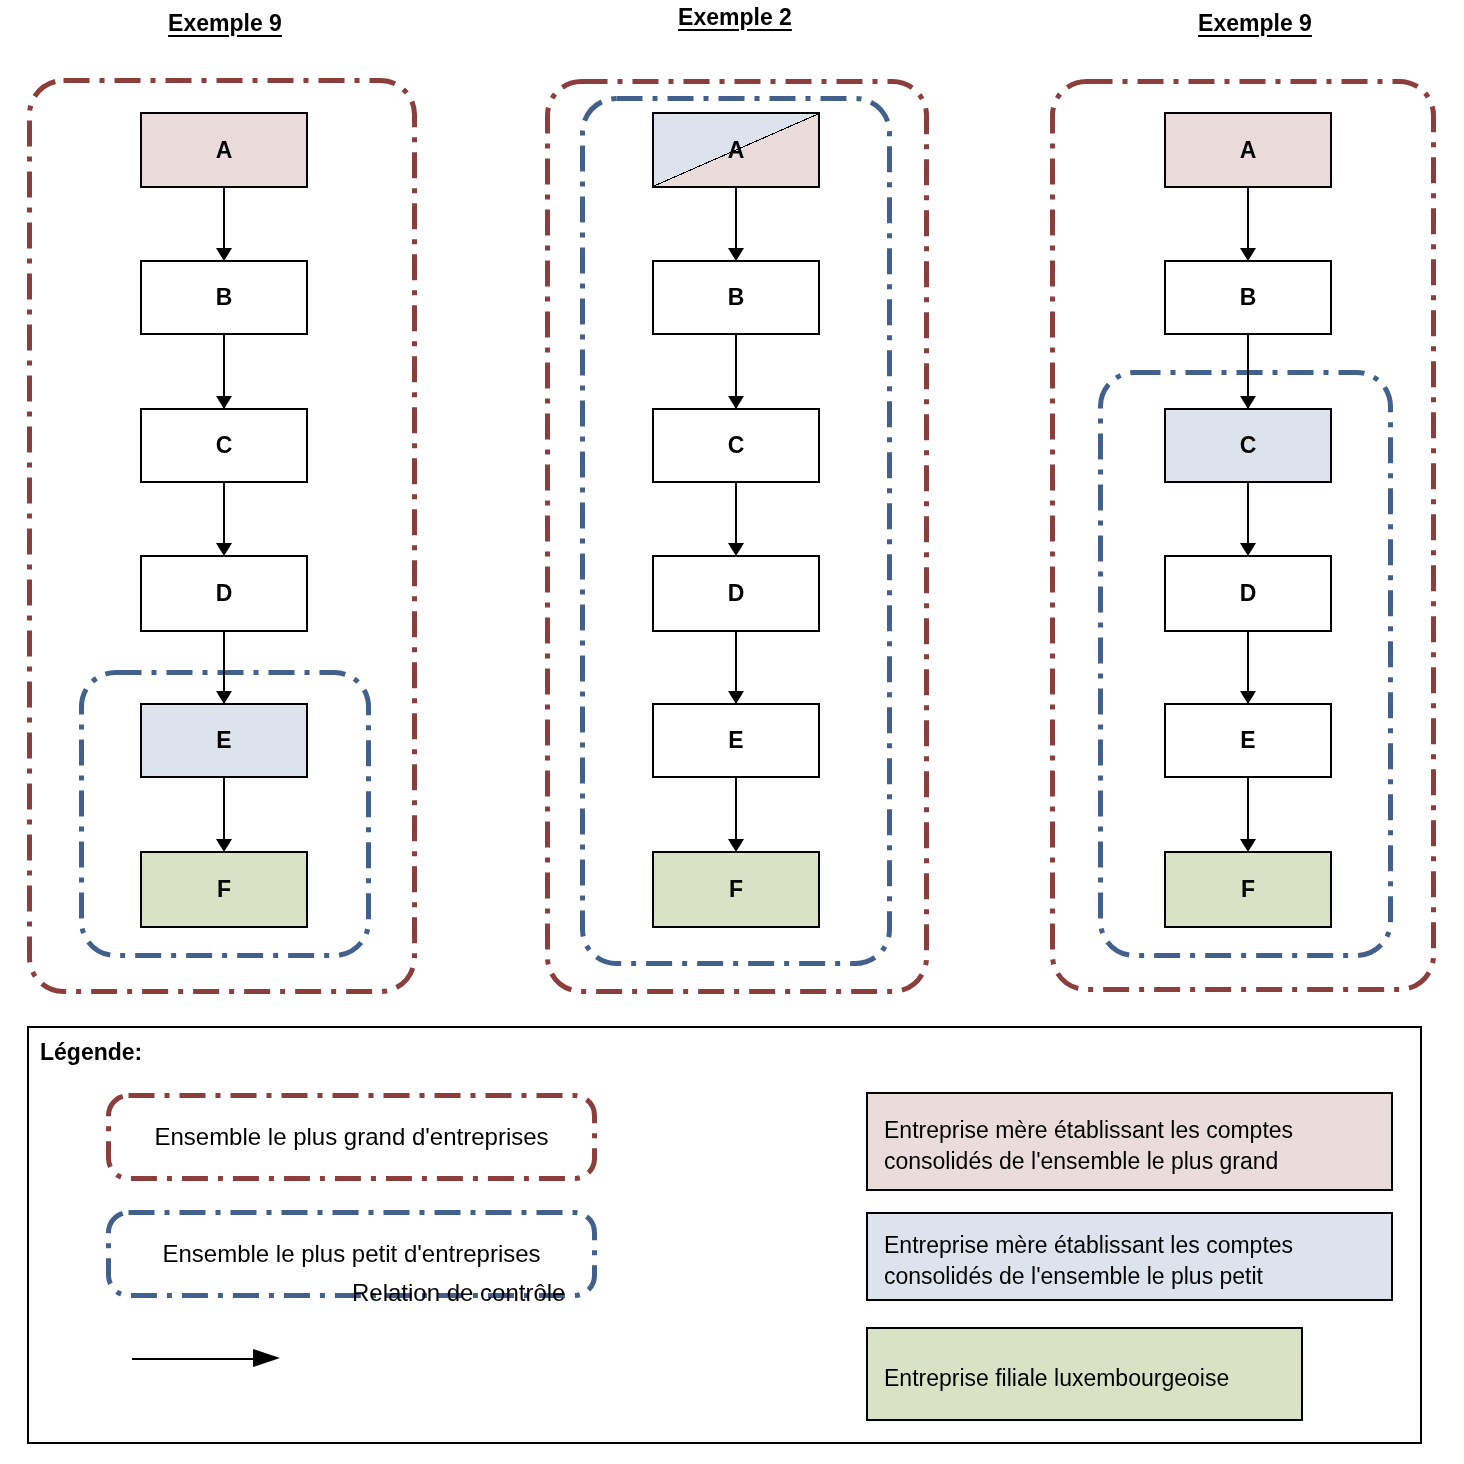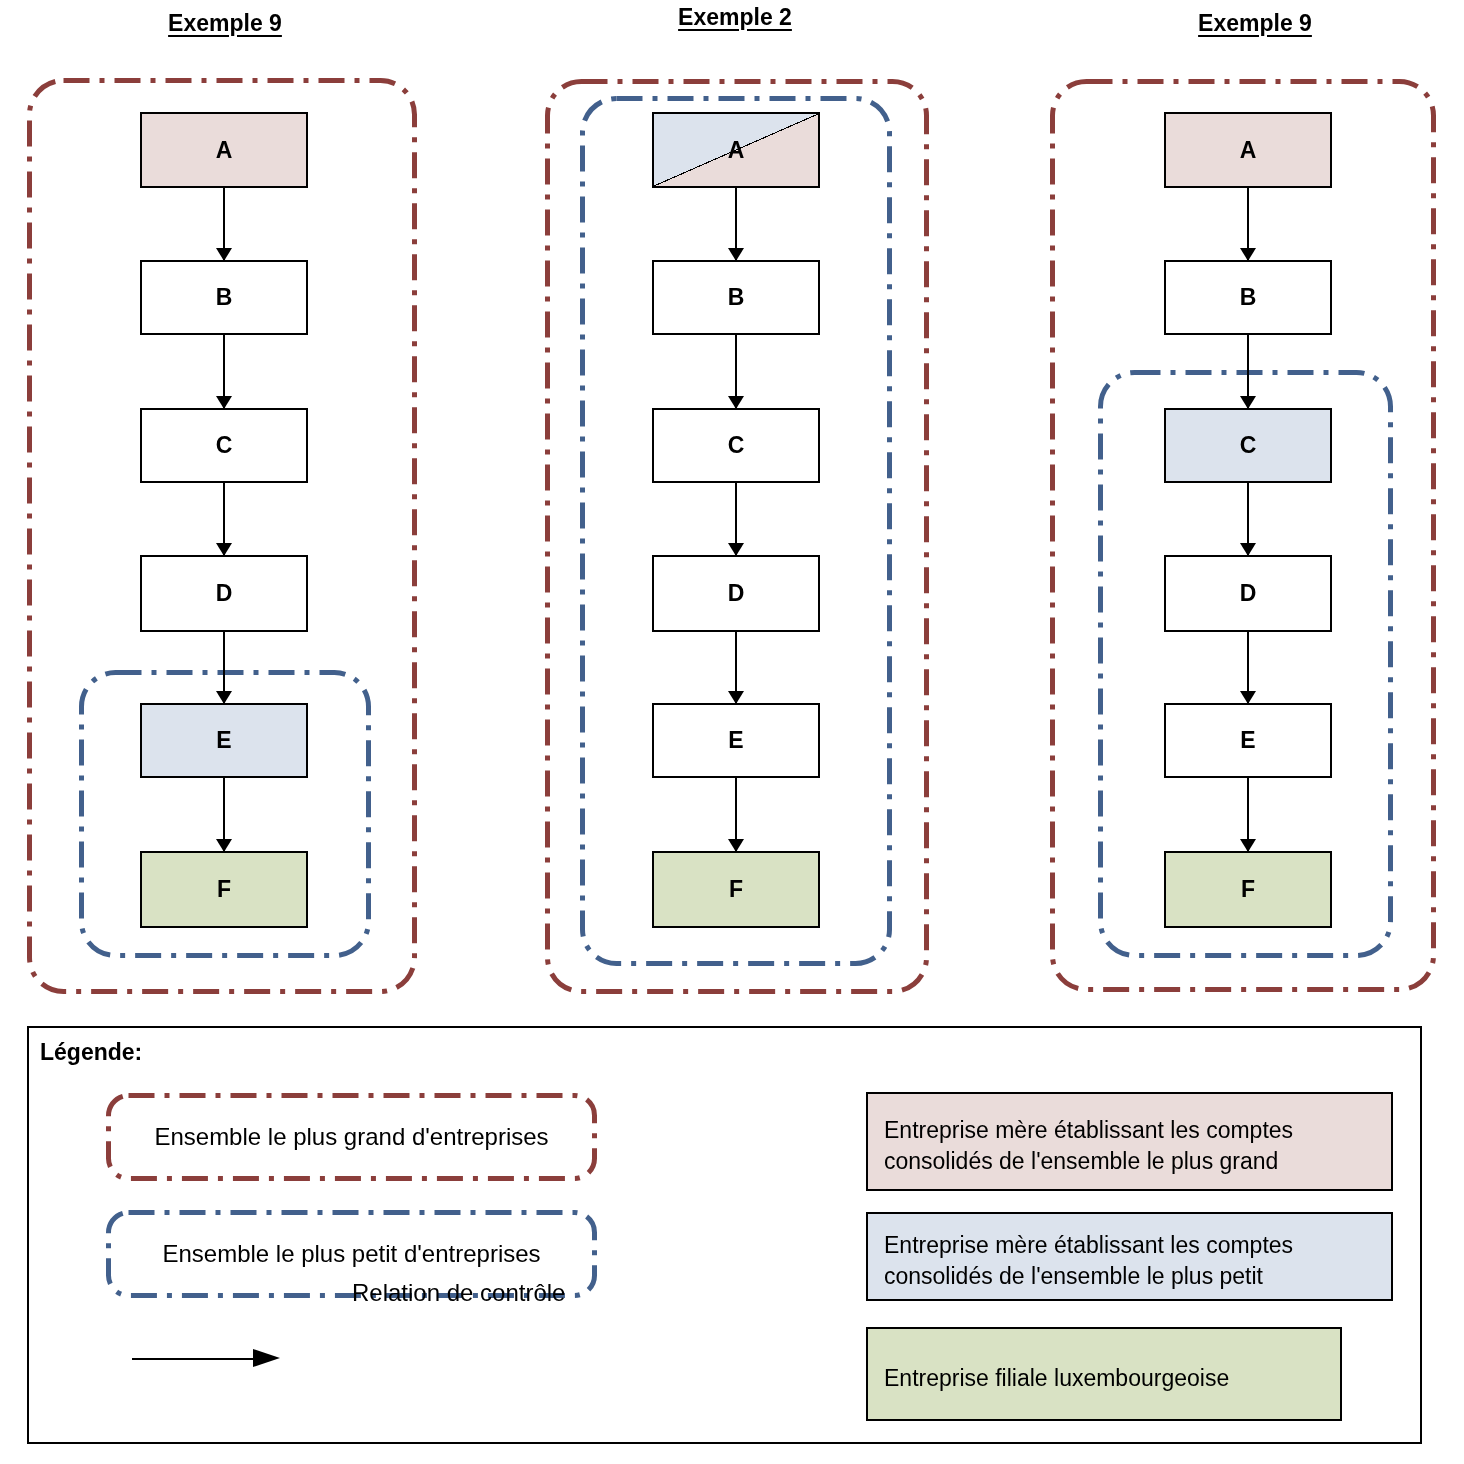--- a/index.html
+++ b/index.html
@@ -294,17 +294,17 @@
   <div id="legend-arrow-label" style="left:318px;top:1279px;margin-left:34px;">Relation de contrôle</div>
 
   <div class="swatch pink" style="left:866px;top:1092px;width:527px;height:99px;">
     <span>Entreprise mère établissant les comptes
 consolidés de l'ensemble le plus grand</span>
   </div>
   <div class="swatch blue" style="left:866px;top:1212px;width:527px;height:89px;">
     <span>Entreprise mère établissant les comptes
 consolidés de l'ensemble le plus petit</span>
   </div>
-  <div class="swatch green" style="left:866px;top:1327px;width:476px;height:94px;">
+  <div class="swatch green" style="left:866px;top:1327px;width:437px;height:94px;">
     <span>Entreprise filiale luxembourgeoise</span>
   </div>
 
 </div>
 
 </body></html>

